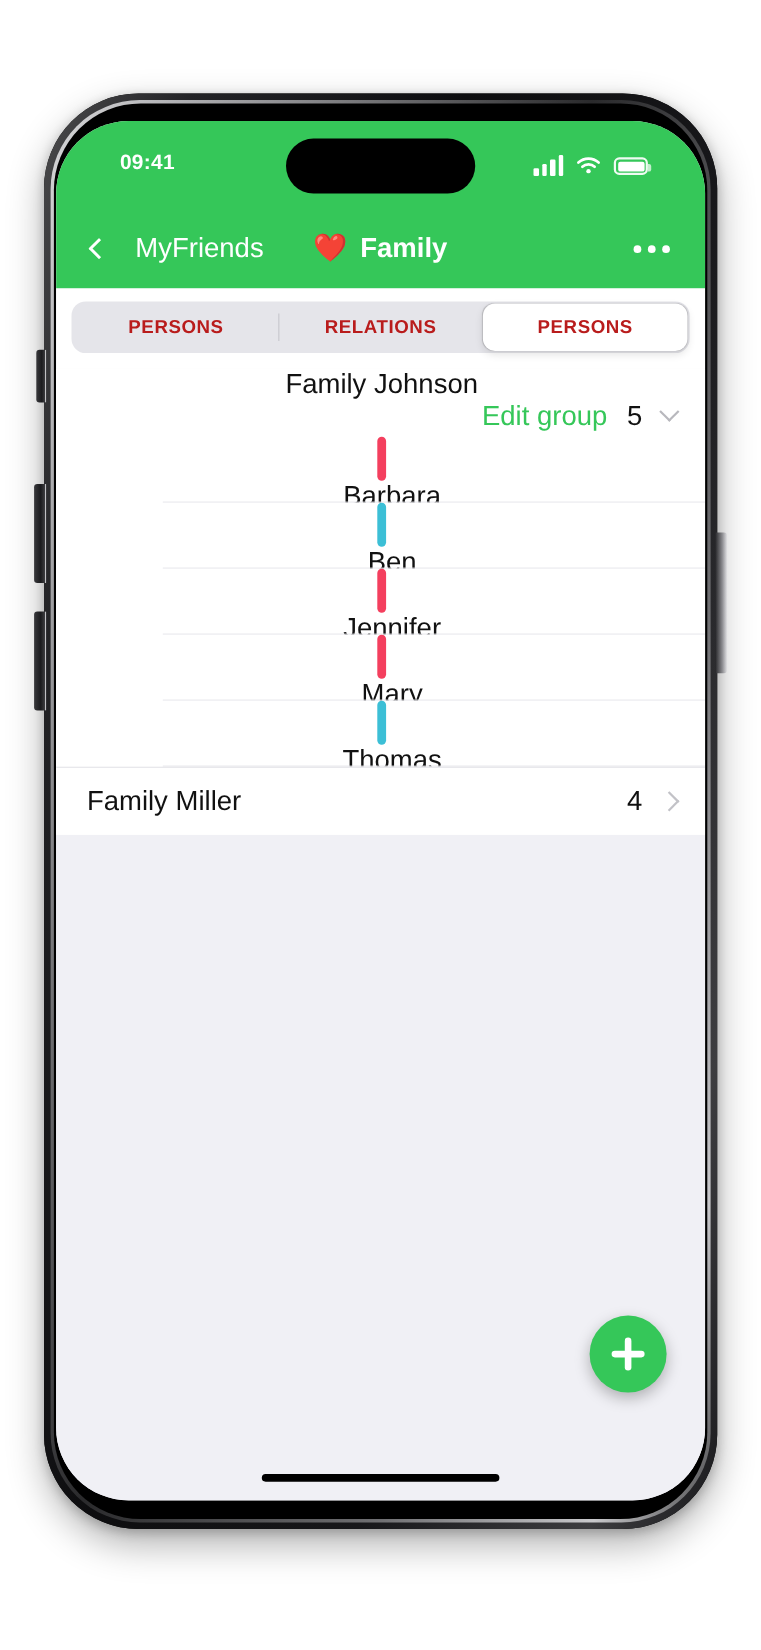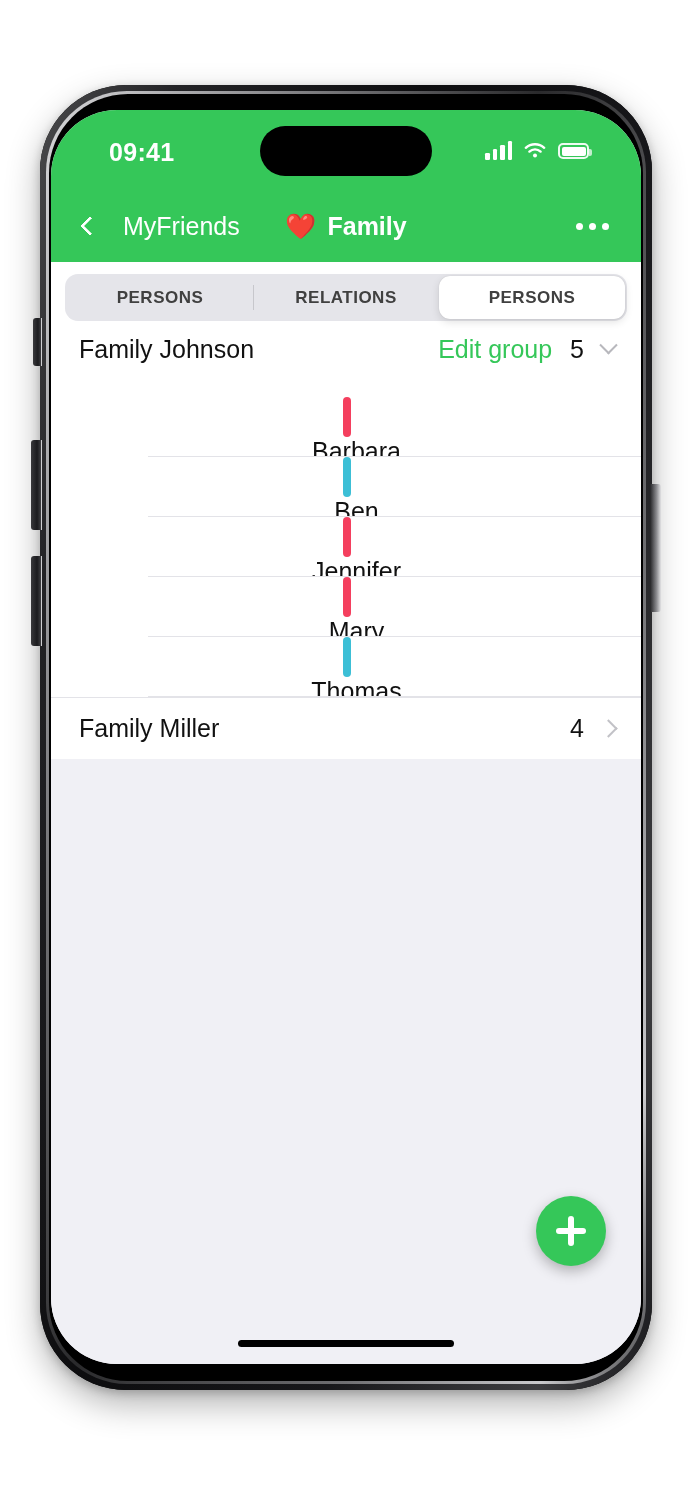--- a/index.html
+++ b/index.html
@@ -45,21 +45,21 @@
     box-shadow:-1px 0 0 #cfcfd2 inset; }
   .btn-power{ right:31px; top:484px; width:11px; height:128px; border-radius:0 3px 3px 0;
     background:linear-gradient(270deg,#e2e2e4,#8c8c90 40%,#232326); }
 
   
   .statusbar{
     position:relative; height:80px; background:#35C759;
     display:flex; align-items:flex-start; justify-content:space-between;
     padding:28px 40px 0 40px;
   }
-  .clock{ color:#fff; font-size:25px; font-weight:700; letter-spacing:.3px; margin-left:18px; }
+  .clock{ color:#fff; font-size:19px; font-weight:700; letter-spacing:.3px; margin-left:18px; }
   .status-right{ display:flex; align-items:center; gap:11px; margin-top:4px; margin-right:12px; }
   .bars{ display:flex; align-items:flex-end; gap:3px; height:18px; }
   .bars i{ display:block; width:4.5px; background:#fff; border-radius:1.2px; }
   .bars i:nth-child(1){ height:7px; }
   .bars i:nth-child(2){ height:11px; }
   .bars i:nth-child(3){ height:15px; }
   .bars i:nth-child(4){ height:19px; }
   .battery{ position:relative; width:31px; height:16px; border:2px solid rgba(255,255,255,.92);
     border-radius:5px; display:flex; align-items:center; }
   .battery::after{ content:""; position:absolute; right:-5px; top:4px; width:3px; height:7px;
@@ -90,35 +90,35 @@
   }
   .nav-more i{ width:7px; height:7px; border-radius:50%; background:#fff; display:block; }
 
   
   .seg-wrap{ background:#fff; padding:12px 14px 14px 14px; }
   .segmented{
     display:flex; background:#E5E5EA; border-radius:13px; height:47px; padding:2px; position:relative;
   }
   .seg{
     flex:1; display:flex; align-items:center; justify-content:center;
-    font-size:17px; font-weight:700; letter-spacing:.5px; color:#404040;
+    font-size:17px; font-weight:700; letter-spacing:.5px; color:#b91c1c;
     border-radius:11px; cursor:pointer; position:relative;
   }
   .seg.divider::before{
     content:""; position:absolute; left:0; top:9px; height:25px; width:1px; background:#c7c7cc;
   }
   .seg.active{
     background:#fff; box-shadow:0 3px 8px rgba(0,0,0,.12), 0 0 1px rgba(0,0,0,.18);
   }
 
   
   .list{ background:#fff; }
   .group-header{
-    height:62px; display:flex; align-items:flex-start; padding:0 26px 0 28px;
-    background:#fff; cursor:pointer;
+    height:62px; display:flex; align-items:center; padding:0 26px 0 28px;
+    background:#fff; cursor:pointer;flex-direction:column;
   }
   .group-name{ font-size:25px; color:#111; }
   .group-right{ margin-left:auto; display:flex; align-items:center; gap:18px; }
   .edit-link{ color:#35C759; font-size:25px; cursor:pointer; }
   .group-count{ font-size:25px; color:#111; }
   .chev-down{ width:13px; height:13px; border-right:2.6px solid #b8b8bd; border-bottom:2.6px solid #b8b8bd;
     transform:rotate(45deg) translate(-3px,-3px); }
   .chev-right{ width:13px; height:13px; border-right:2.8px solid #c2c2c7; border-bottom:2.8px solid #c2c2c7;
     transform:rotate(-45deg); }
 

